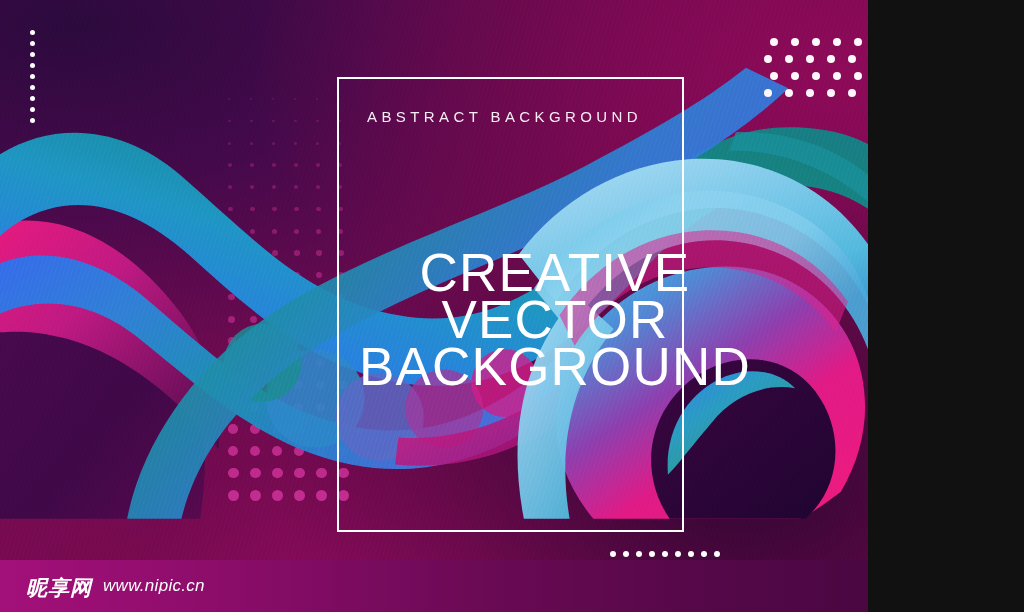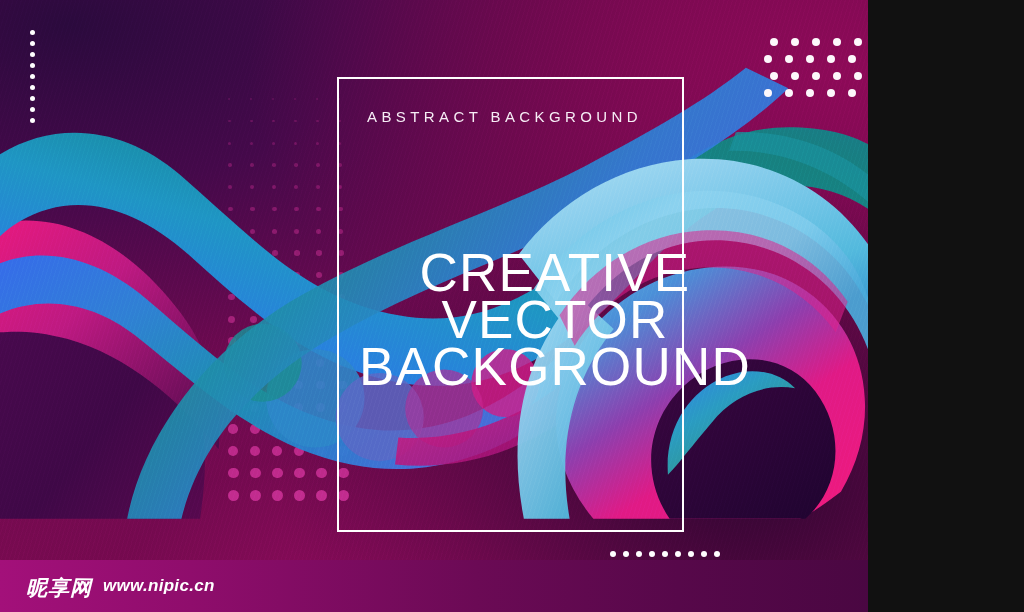--- a/index.html
+++ b/index.html
@@ -48,21 +48,21 @@
   .eyebrow .l1{font-size:15px;letter-spacing:4.4px;display:block;line-height:18px;color:#f7eef6;}
   .eyebrow .l2{font-size:9.5px;letter-spacing:3.6px;display:block;line-height:14px;margin-top:3px;color:#e8d6e6;}
   .headline{position:absolute;color:#ffffff;font-weight:300;font-size:53px;line-height:47px;letter-spacing:1.2px;text-align:center;}
   .headline span{display:block;}
 
   
   .wmbar{position:absolute;left:0;right:0;bottom:0;height:52px;
     background:linear-gradient(90deg,#a3107a 0%,#8f0d6c 22%,#6b0a55 55%,#57084a 78%,#4a0742 100%);}
   .wm-logo{position:absolute;color:#fff;font-weight:700;font-style:italic;font-size:21px;letter-spacing:1px;
     font-family:"DejaVu Sans","Liberation Sans",sans-serif;}
-  .wm-url{position:absolute;color:#fff;font-weight:700;font-style:italic;font-size:17px;letter-spacing:.3px;}
+  .wm-url{position:absolute;color:#fff;font-weight:400;font-style:italic;font-size:17px;letter-spacing:.3px;}
   .wm-id{position:absolute;color:#f3e6f0;font-size:12.5px;letter-spacing:.1px;white-space:nowrap;}
 </style>
 </head>
 <body>
 
 <div id="stage">
 
   <div class="bg-base"></div>
   <div class="bg-warm"></div>
   <div class="bg-dark"></div>

